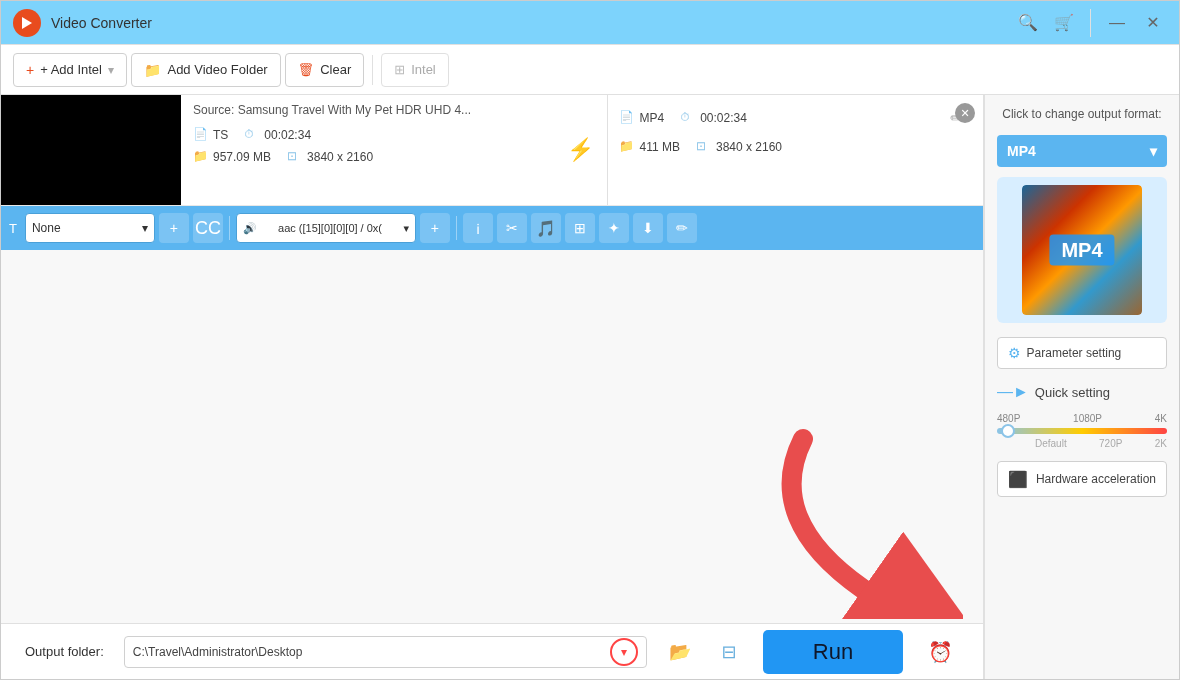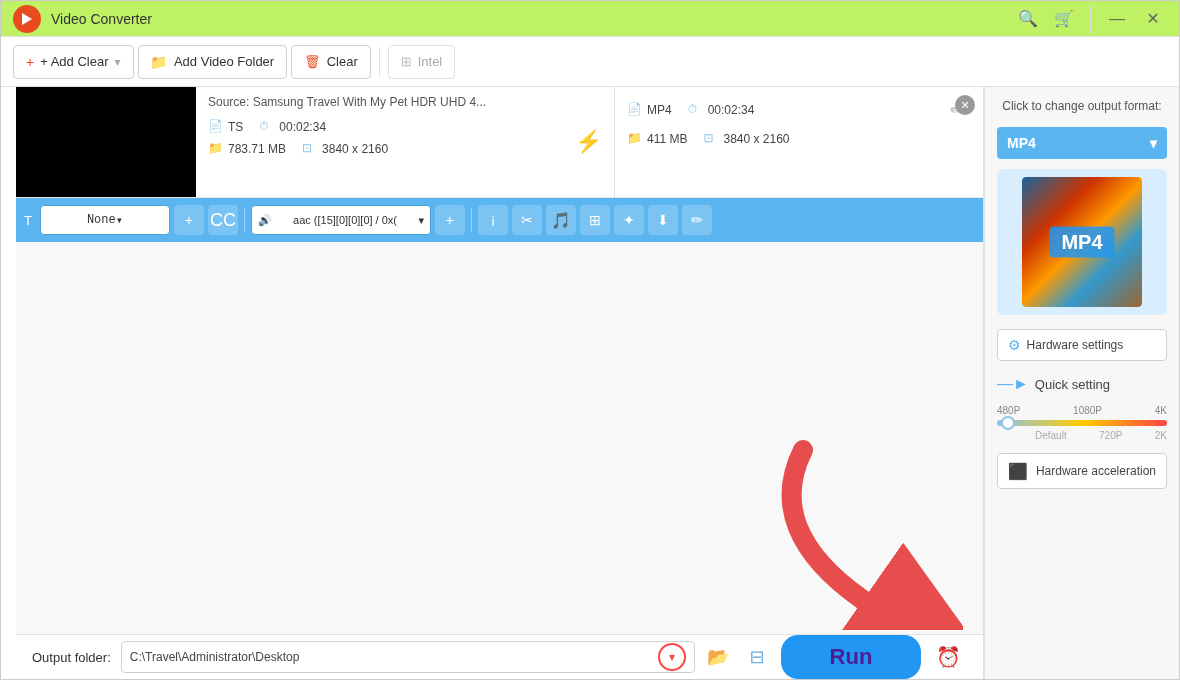--- a/index.html
+++ b/index.html
@@ -1,37 +1,37 @@
 <!DOCTYPE html>
 <html><head>
   <meta charset="utf-8">
   <style>
     * { box-sizing: border-box; margin: 0; padding: 0; }
     body { font-family: 'Segoe UI', Arial, sans-serif; background: #f0f0f0; width: 1180px; height: 680px; overflow: hidden; }
 
     .window { width: 1180px; height: 680px; background: #fff; border: 1px solid #ccc; display: flex; flex-direction: column; }
 
     
-    .titlebar { height: 36px; background: #bef264; border-bottom: 1px solid #e0e0e0; display: flex; align-items: center; padding: 0 12px; }
+    .titlebar { height: 44px; background: #7dd3fc; border-bottom: 1px solid #e0e0e0; display: flex; align-items: center; padding: 0 12px; }
     .titlebar-logo { width: 28px; height: 28px; background: #e84c1e; border-radius: 50%; margin-right: 10px; display: flex; align-items: center; justify-content: center; }
     .titlebar-logo svg { width: 16px; height: 16px; fill: #fff; }
     .titlebar-title { font-size: 14px; color: #333; flex: 1; }
     .titlebar-actions { display: flex; gap: 8px; }
     .titlebar-btn { width: 28px; height: 28px; border: none; background: transparent; cursor: pointer; font-size: 16px; color: #666; display: flex; align-items: center; justify-content: center; }
 
     
     .toolbar { height: 50px; background: #fff; border-bottom: 1px solid #e0e0e0; display: flex; align-items: center; padding: 0 12px; gap: 4px; }
     .toolbar-btn { height: 34px; padding: 0 12px; border: 1px solid #d0d0d0; background: #fff; border-radius: 4px; cursor: pointer; display: flex; align-items: center; gap: 6px; font-size: 13px; color: #333; }
     .toolbar-btn .icon { color: #e84c1e; font-size: 14px; }
     .toolbar-btn .icon-blue { color: #4a90d9; font-size: 14px; }
     .toolbar-separator { width: 1px; height: 30px; background: #e0e0e0; margin: 0 4px; }
     .merge-btn { color: #aaa; border-color: #e0e0e0; }
 
     
-    .main-content { flex: 1; display: flex; overflow: hidden; margin-left: 15px; }
+    .main-content { flex: 1; display: flex; overflow: hidden; }
 
     
     .left-panel { flex: 1; display: flex; flex-direction: column; border-right: 1px solid #e0e0e0; }
 
     
     .file-list-area { flex: 1; display: flex; flex-direction: column; }
 
     
     .file-row { display: flex; align-items: stretch; border-bottom: 1px solid #e8e8e8; background: #fff; position: relative; }
     .file-preview { width: 180px; min-height: 110px; background: #000; flex-shrink: 0; }
@@ -43,37 +43,37 @@
     .file-detail-icon-folder { color: #f5a623; }
     .file-detail-icon-clock { color: #8bc4e8; }
     .file-detail-icon-res { color: #8bc4e8; }
     .convert-arrow { width: 50px; display: flex; align-items: center; justify-content: center; flex-shrink: 0; }
     .convert-arrow-icon { color: #f5a623; font-size: 22px; }
     .file-output { flex: 1; padding: 8px 12px; display: flex; flex-direction: column; gap: 6px; border-left: 1px solid #e0e0e0; }
     .file-close { position: absolute; top: 8px; right: 8px; width: 20px; height: 20px; background: #999; border-radius: 50%; color: #fff; border: none; cursor: pointer; font-size: 11px; display: flex; align-items: center; justify-content: center; }
 
     
     .edit-toolbar { height: 44px; background: #5bb5f0; display: flex; align-items: center; padding: 0 8px; gap: 4px; }
-    .subtitle-select { height: 30px; min-width: 130px; border: 1px solid #4aa0d8; background: #fff; border-radius: 4px; padding: 0 6px; font-size: 12px; color: #333; display: flex; align-items: center; justify-content: center; cursor: pointer; font-family: Liberation Mono, monospace; }
+    .subtitle-select { height: 30px; min-width: 130px; border: 1px solid #4aa0d8; background: #fff; border-radius: 4px; padding: 0 6px; font-size: 12px; color: #333; display: flex; align-items: center; justify-content: space-between; cursor: pointer; }
     .edit-btn { width: 30px; height: 30px; border: none; background: rgba(255,255,255,0.2); border-radius: 4px; cursor: pointer; color: #fff; font-size: 14px; display: flex; align-items: center; justify-content: center; }
     .audio-select { height: 30px; min-width: 180px; border: 1px solid #4aa0d8; background: #fff; border-radius: 4px; padding: 0 6px; font-size: 11px; color: #333; display: flex; align-items: center; justify-content: space-between; cursor: pointer; }
     .edit-toolbar-sep { width: 1px; height: 24px; background: rgba(255,255,255,0.4); margin: 0 2px; }
 
     
     .empty-area { flex: 1; background: #f8f8f8; position: relative; overflow: hidden; }
 
     
-    .bottom-bar { height: 45px; background: #fff; border-top: 1px solid #e0e0e0; display: flex; align-items: center; padding: 0 16px; gap: 10px; }
+    .bottom-bar { height: 56px; background: #fff; border-top: 1px solid #e0e0e0; display: flex; align-items: center; padding: 0 24px; gap: 20px; }
     .output-label { font-size: 13px; color: #333; white-space: nowrap; }
     .output-path { flex: 1; height: 32px; border: 1px solid #d0d0d0; border-radius: 4px; padding: 0 8px; font-size: 12px; color: #444; background: #fff; display: flex; align-items: center; justify-content: space-between; }
     .output-path-text { overflow: hidden; text-overflow: ellipsis; white-space: nowrap; }
     .output-dropdown-btn { width: 28px; height: 28px; border: 2px solid #f44; background: #fff; border-radius: 50%; color: #f44; display: flex; align-items: center; justify-content: center; font-size: 12px; cursor: pointer; }
     .output-folder-btn { width: 28px; height: 28px; border: none; background: transparent; cursor: pointer; font-size: 18px; color: #f5a623; display: flex; align-items: center; justify-content: center; }
     .output-action-btn { width: 28px; height: 28px; border: none; background: transparent; cursor: pointer; font-size: 18px; color: #6ab0de; display: flex; align-items: center; justify-content: center; }
-    .run-btn { width: 140px; height: 44px; background: #2196F3; border: none; border-radius: 17px; color: #4c1d95; font-size: 22px; font-weight: bold; cursor: pointer; }
+    .run-btn { width: 140px; height: 44px; background: #2196F3; border: none; border-radius: 5px; color: #0f172a; font-size: 22px; font-weight: normal; cursor: pointer; }
     .alarm-btn { width: 36px; height: 36px; border: none; background: transparent; cursor: pointer; font-size: 20px; color: #6ab0de; display: flex; align-items: center; justify-content: center; }
 
     
     .right-panel { width: 195px; background: #f7f7f7; border-left: 1px solid #e0e0e0; display: flex; flex-direction: column; padding: 12px; gap: 10px; overflow-y: auto; }
     .right-panel-title { font-size: 12px; color: #555; text-align: center; margin-bottom: 4px; }
     .format-selector { height: 32px; background: #5bb5f0; border-radius: 4px; display: flex; align-items: center; justify-content: space-between; padding: 0 10px; color: #fff; font-size: 14px; font-weight: bold; cursor: pointer; }
     .format-preview { background: #d8eeff; border-radius: 6px; padding: 8px; display: flex; align-items: center; justify-content: center; margin-bottom: 4px; }
     .format-preview-img { width: 120px; height: 130px; border-radius: 4px; overflow: hidden; position: relative; }
     .param-btn { height: 32px; background: #fff; border: 1px solid #d0d0d0; border-radius: 4px; display: flex; align-items: center; gap: 6px; padding: 0 10px; cursor: pointer; font-size: 12px; color: #444; }
     .param-icon { color: #5bb5f0; font-size: 14px; }
@@ -111,21 +111,21 @@
       <button class="titlebar-btn">🛒</button>
       <div style="width:1px;height:28px;background:#e0e0e0;margin:0 4px;"></div>
       <button class="titlebar-btn">—</button>
       <button class="titlebar-btn">✕</button>
     </div>
   </div>
 
   <div class="toolbar">
     <button class="toolbar-btn">
       <span class="icon">+</span>
-      <span>+ Add Clear</span>
+      <span>+ Add Intel</span>
       <span style="color:#aaa;font-size:12px;">▾</span>
     </button>
     <button class="toolbar-btn">
       <span class="icon-blue">📁</span>
       <span>Add Video Folder</span>
     </button>
     <button class="toolbar-btn">
       <span style="color:#e84c1e;">🗑</span>
       <span>Clear</span>
     </button>
@@ -154,21 +154,21 @@
                 <span>TS</span>
               </div>
               <div class="file-detail">
                 <span class="file-detail-icon file-detail-icon-clock">⏱</span>
                 <span>00:02:34</span>
               </div>
             </div>
             <div class="file-details">
               <div class="file-detail">
                 <span class="file-detail-icon file-detail-icon-folder">📁</span>
-                <span>783.71 MB</span>
+                <span>957.09 MB</span>
               </div>
               <div class="file-detail">
                 <span class="file-detail-icon file-detail-icon-res">⊡</span>
                 <span>3840 x 2160</span>
               </div>
             </div>
           </div>
 
           <div class="convert-arrow">
             <span class="convert-arrow-icon">⚡</span>
@@ -267,21 +267,21 @@
         <div class="format-preview-img">
 
           <div style="width:100%;height:100%;background:linear-gradient(135deg,#1a6699 0%,#cc3300 30%,#ff9900 50%,#3399cc 70%,#996633 100%);border-radius:4px;position:relative;">
             <div style="position:absolute;top:50%;left:50%;transform:translate(-50%,-50%);background:rgba(33,150,243,0.85);color:#fff;font-size:20px;font-weight:bold;padding:4px 12px;border-radius:4px;">MP4</div>
           </div>
         </div>
       </div>
 
       <button class="param-btn">
         <span class="param-icon">⚙</span>
-        <span>Hardware settings</span>
+        <span>Parameter setting</span>
       </button>
 
       <div class="quick-setting-label">
         <span class="quick-setting-icon">—►</span>
         <span>Quick setting</span>
       </div>
 
       <div class="quality-slider-area">
         <div class="quality-labels">
           <span>480P</span>

